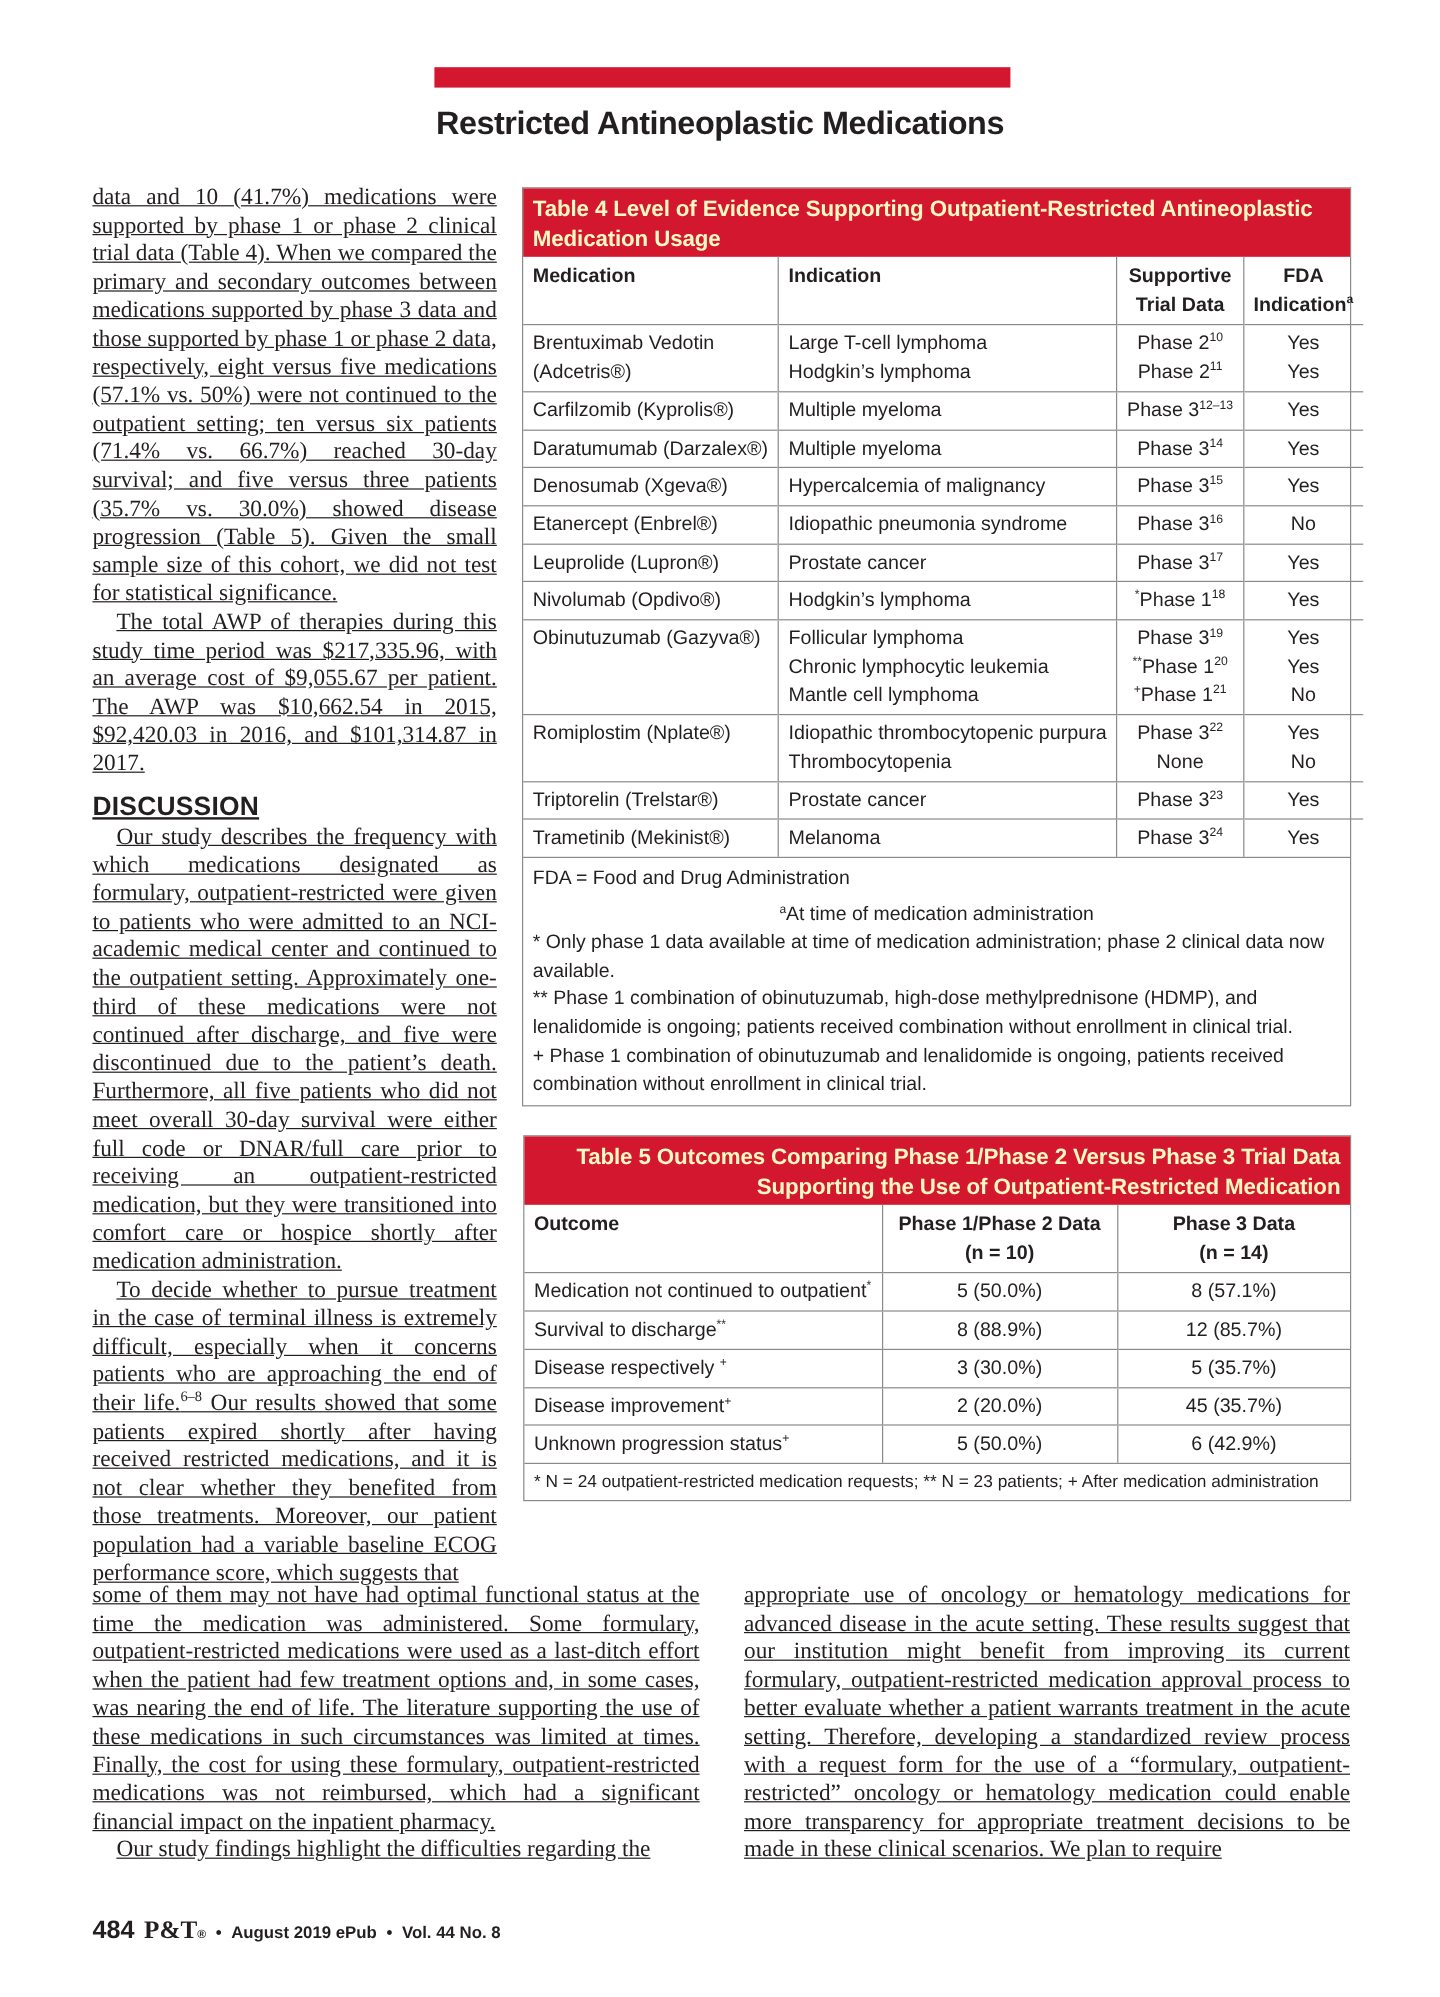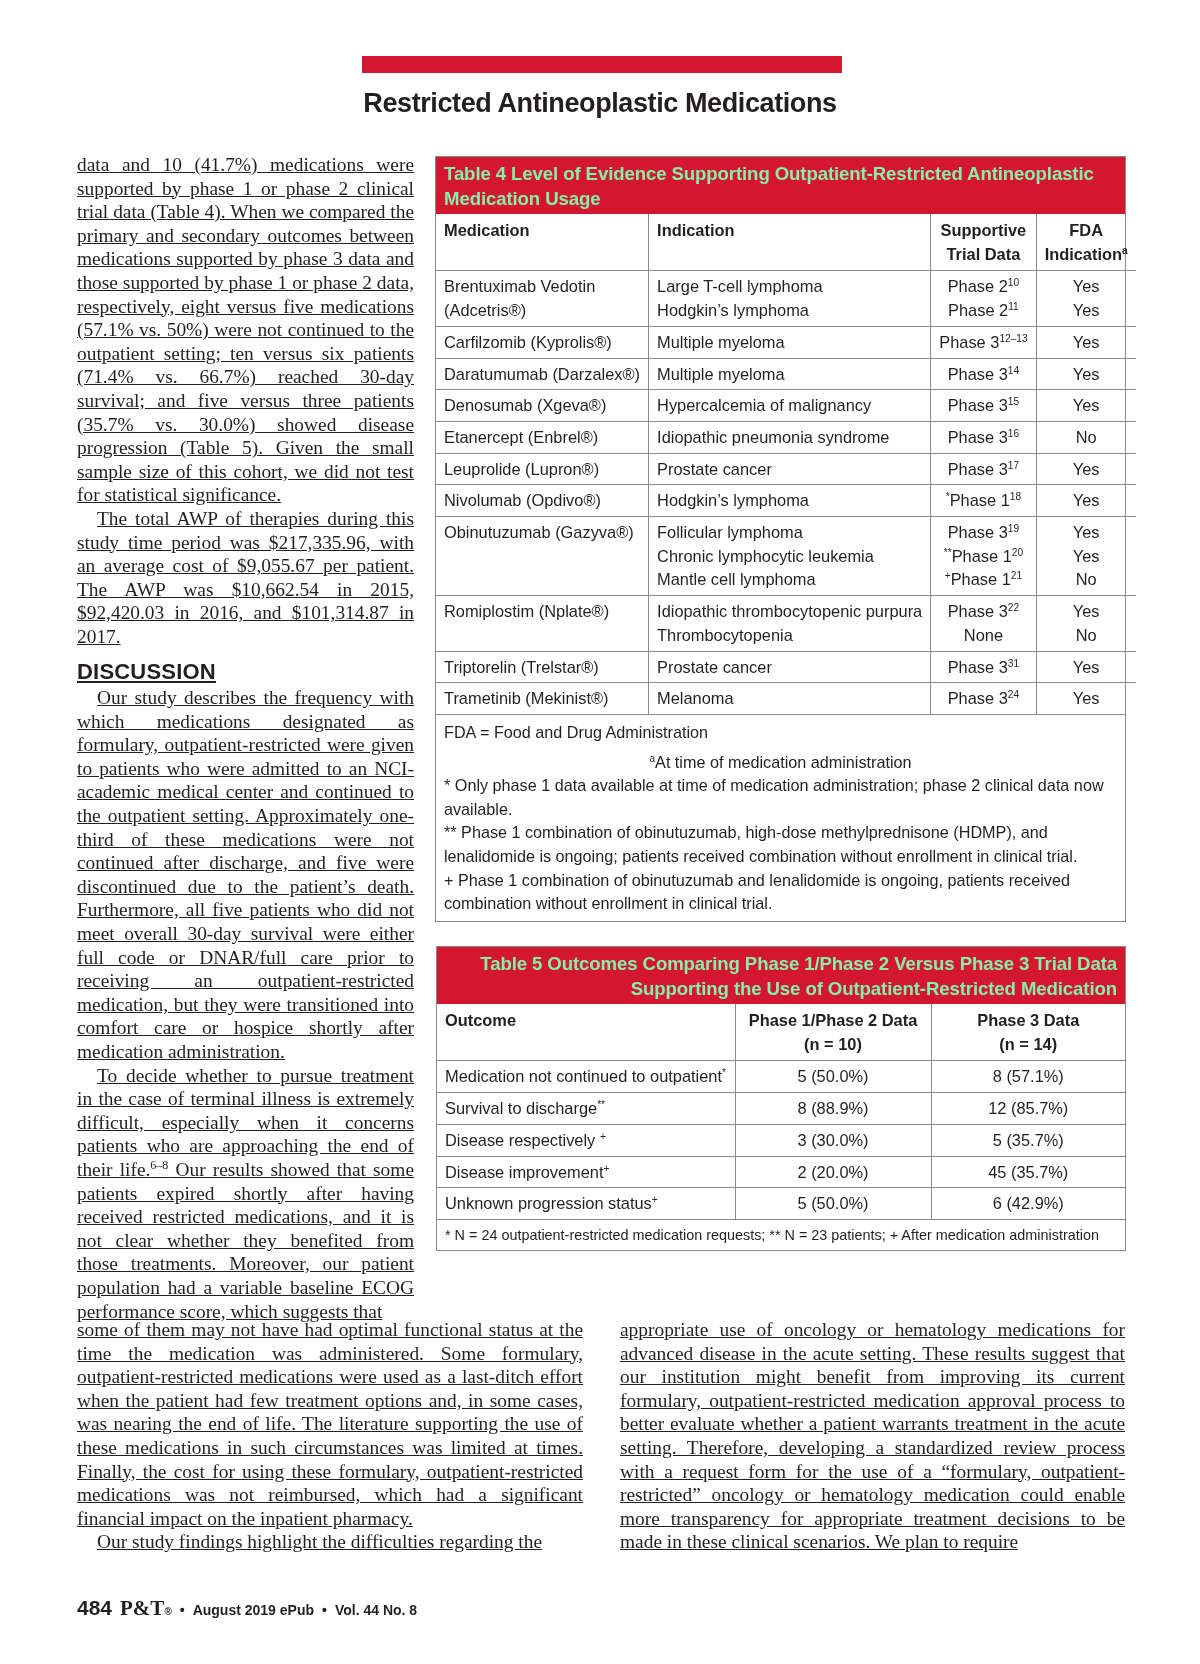--- a/index.html
+++ b/index.html
@@ -16,21 +16,21 @@
   #left-col { left: 77px; top: 153px; width: 337px; }
   #bottom-left { left: 77px; top: 1318px; width: 506px; }
   #bottom-right { left: 620px; top: 1318px; width: 505px; }
   .section-head { font-family: "Liberation Sans", "DejaVu Sans", sans-serif; font-weight: bold; font-size: 22px; margin: 12px 0 2px 0; letter-spacing: 0.2px; }
   sup { font-size: 0.62em; line-height: 0; vertical-align: super; }
 
   
   .tbl { position: absolute; border: 1.5px solid #8a8a8a; background: #fff; font-family: "Liberation Sans", "DejaVu Sans", sans-serif; }
   #table4 { left: 435px; top: 156px; width: 689px; }
   #table5 { left: 436px; top: 946px; width: 688px; }
-  .tbl-title { background: #d3172e; color: #86efac; font-weight: bold; font-size: 18.6px; line-height: 25px; padding: 4px 8px 3px 8px; letter-spacing: -0.1px; }
+  .tbl-title { background: #d3172e; color: #fef9c3; font-weight: bold; font-size: 18.6px; line-height: 25px; padding: 4px 8px 3px 8px; letter-spacing: -0.1px; }
   .tbl table { width: 100%; border-collapse: collapse; font-size: 16.4px; line-height: 23.7px; }
   .tbl th { font-weight: bold; text-align: left; vertical-align: top; padding: 5px 8px 4px 8px; border-right: 1.5px solid #8a8a8a; }
   .tbl td { vertical-align: top; padding: 4px 8px 3px 8px; border-top: 1.5px solid #8a8a8a; border-right: 1.5px solid #8a8a8a; }
   .tbl th:last-child, .tbl td:last-child { border-right: none; }
   .tbl .c { text-align: center; }
   .tbl td .line { display: block; white-space: nowrap; }
   .t4-foot { border-top: 1.5px solid #8a8a8a; padding: 6px 8px 5px 8px; font-size: 16.2px; line-height: 23.6px; }
   .t4-foot div { margin: 0; }
   .t4-foot .gap { margin-top: 6px; text-align: center; }
   .t5-foot { border-top: 1.5px solid #8a8a8a; padding: 5px 8px 5px 8px; font-size: 14.4px; line-height: 20px; white-space: nowrap; }
@@ -214,21 +214,21 @@
           </td>
         </tr>
         <tr>
           <td>
             <span class="line">Triptorelin (Trelstar®)</span>
           </td>
           <td>
             <span class="line">Prostate cancer</span>
           </td>
           <td class="c">
-            <span class="line"><sup></sup><span>Phase 3</span><sup>31</sup></span>
+            <span class="line"><sup></sup><span>Phase 3</span><sup>23</sup></span>
           </td>
           <td class="c">
             <span class="line">Yes</span>
           </td>
         </tr>
         <tr>
           <td>
             <span class="line">Trametinib (Mekinist®)</span>
           </td>
           <td>

